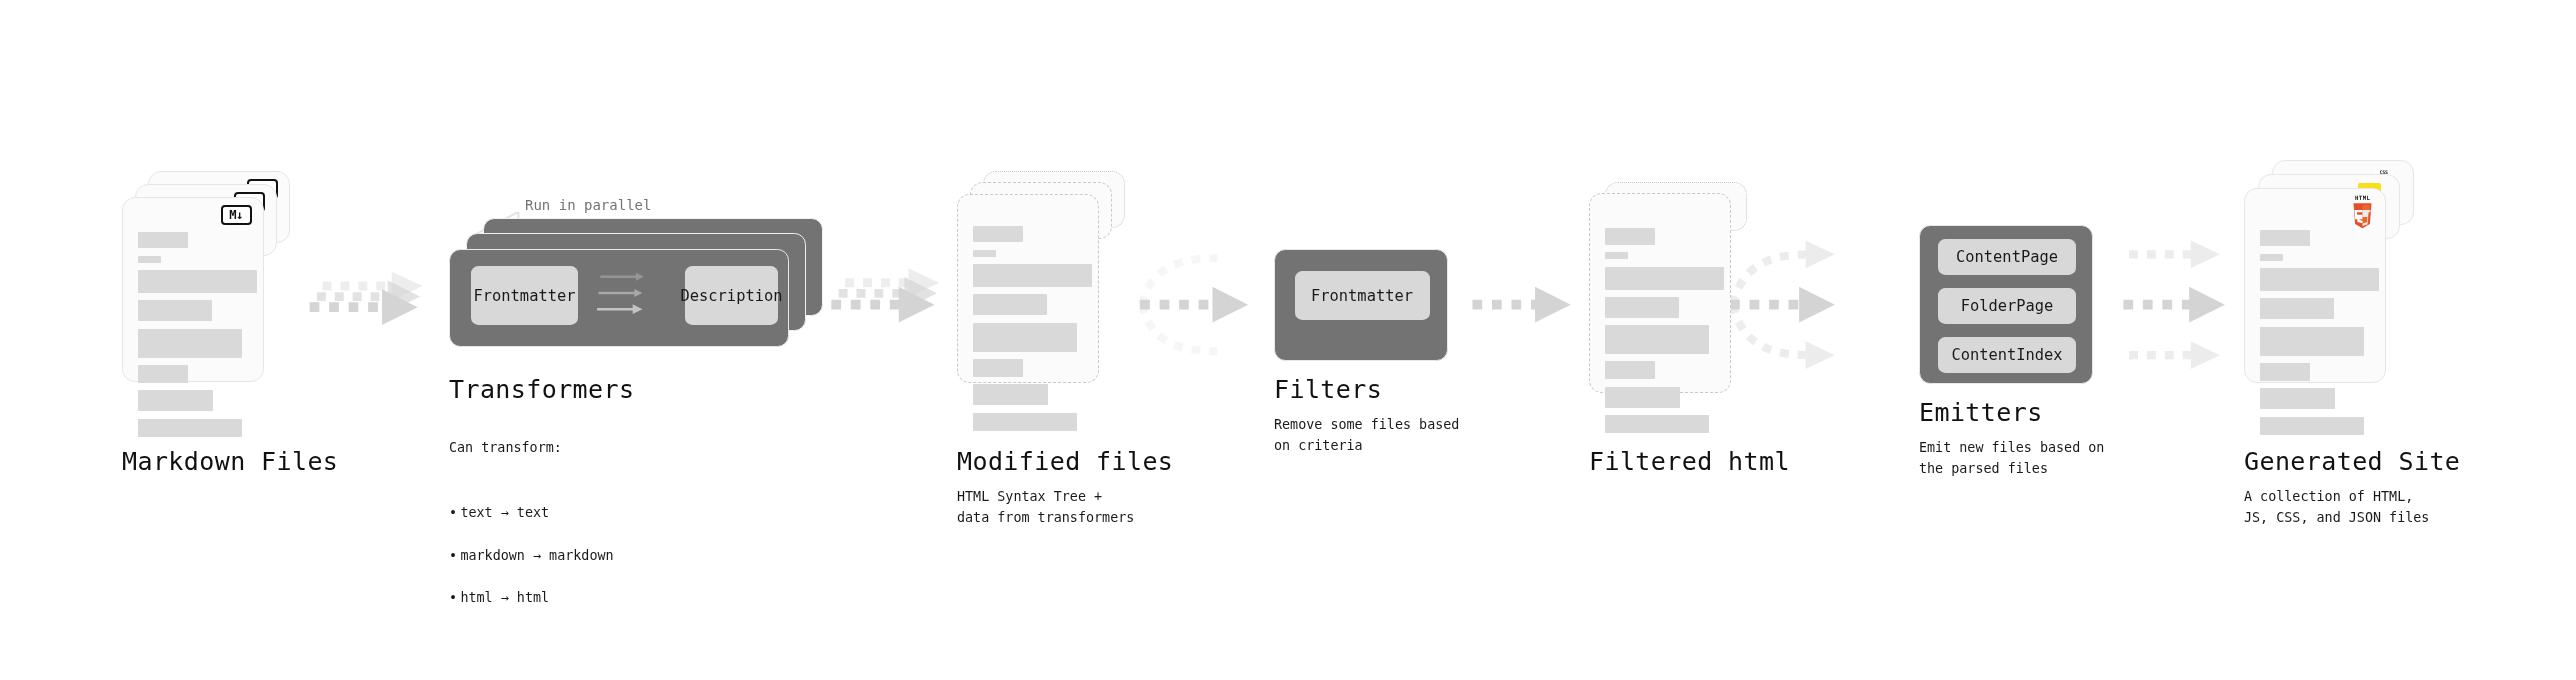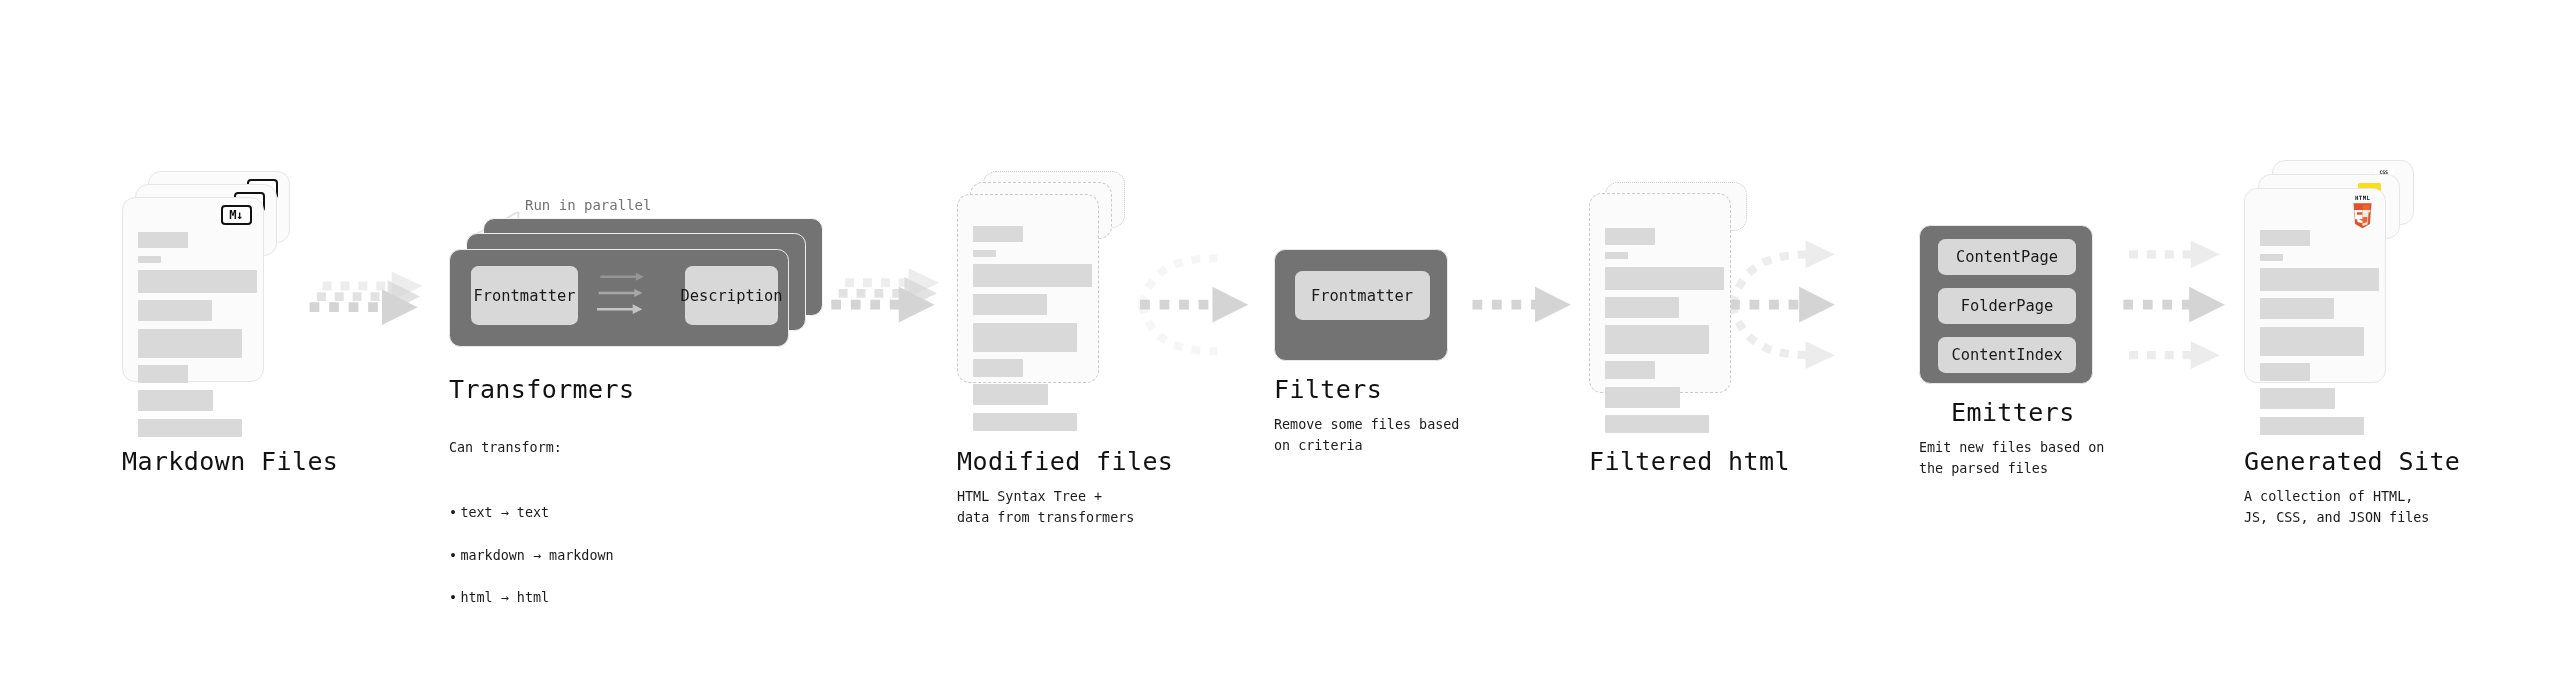--- a/index.html
+++ b/index.html
@@ -374,21 +374,21 @@
       </div>
     </div>
   </div>
   <div class="caption-title" style="left:1589px; top:447px;">Filtered html</div>
 
   <div class="group" style="left:1919px; top:225px; width:174px; height:159px;">
     <div class="chip" style="left:18px; top:13px; width:138px; height:36px;">ContentPage</div>
     <div class="chip" style="left:18px; top:62px; width:138px; height:36px;">FolderPage</div>
     <div class="chip" style="left:18px; top:111px; width:138px; height:36px;">ContentIndex</div>
   </div>
-  <div class="caption-title" style="left:1919px; top:398px;margin-left:32px;">Emitters</div>
+  <div class="caption-title" style="left:1919px; top:398px;">Emitters</div>
   <div class="caption-sub" style="left:1919px; top:437px;">Emit new files based on
 the parsed files</div>
 
   <div class="stack" style="left:2244px; top:160px;">
     <div class="card" style="left:28px; top:0px; width:142px; height:65px;">
       <div class="css-badge" style="right:20.3px; top:8.1px;">CSS</div>
     </div>
     <div class="card" style="left:14px; top:14px; width:142px; height:65px;">
       <div class="js-badge" style="right:18px; top:8.1px;"></div>
     </div>

